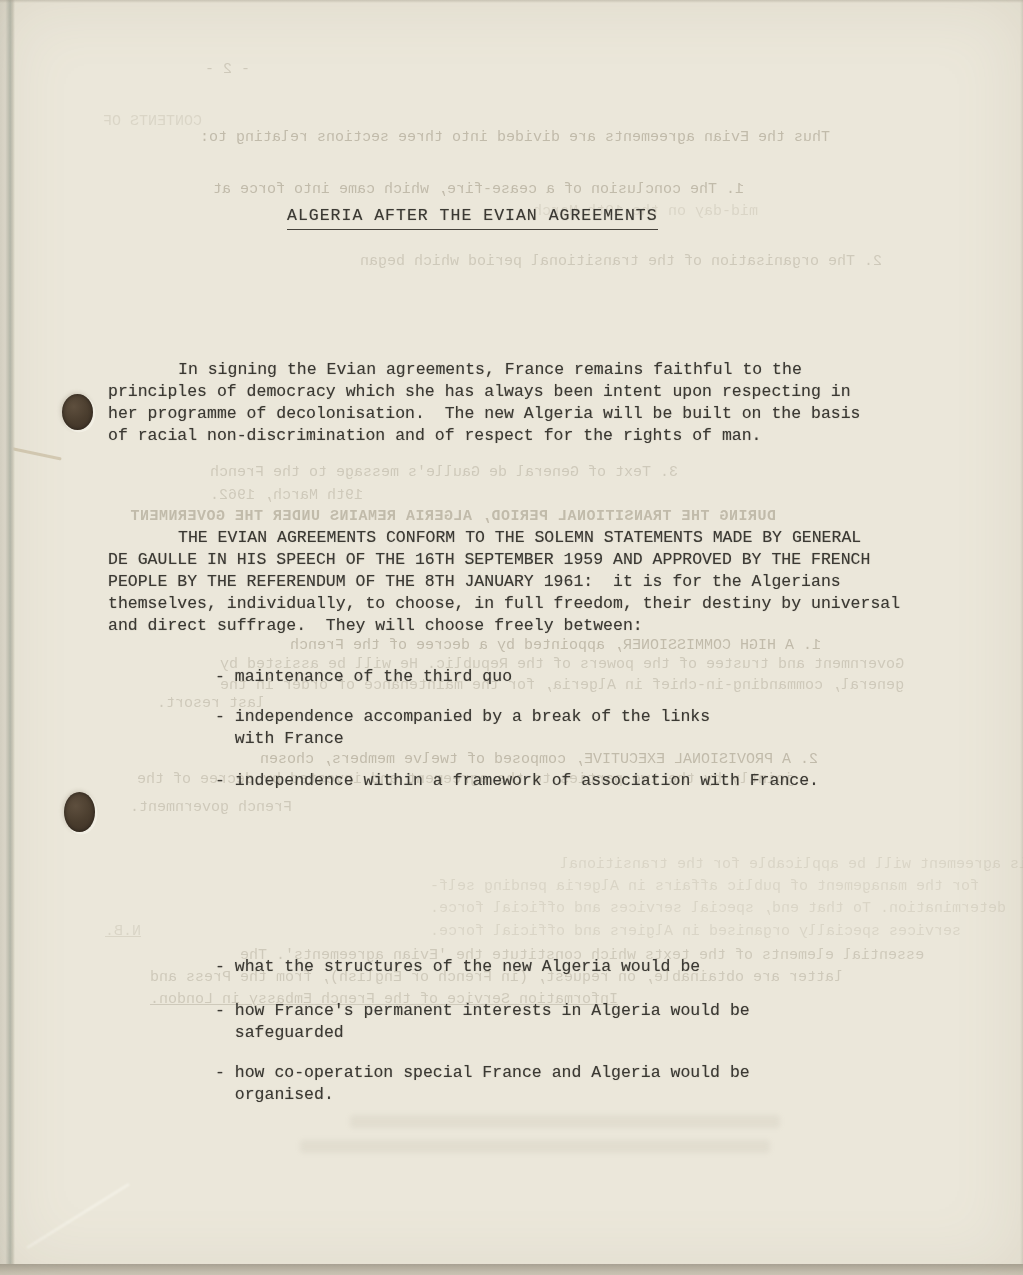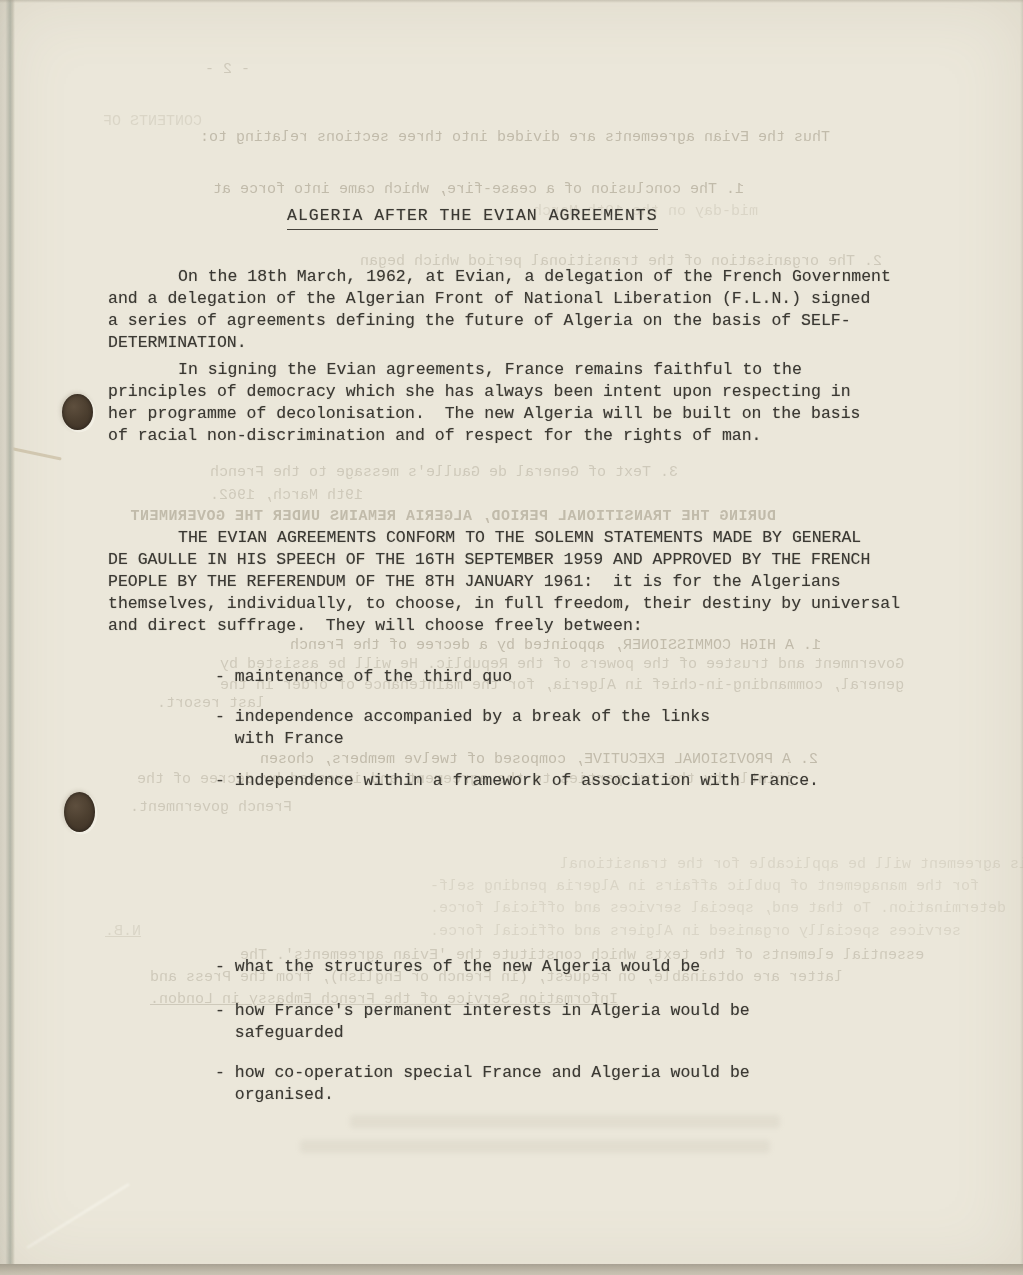--- a/index.html
+++ b/index.html
@@ -105,24 +105,20 @@
     <div class="bl bl-xfaint" style="top:922px;left:430px">services specially organised in Algiers and official force.</div>
     <div class="bl bl-faint" style="top:946px;left:240px">essential elements of the texts which constitute the 'Evian agreements'.  The</div>
     <div class="bl bl-faint" style="top:968px;left:150px">latter are obtainable, on request, (in French or English), from the Press and</div>
     <div class="bl bl-faint bl-u" style="top:990px;left:150px">Information Service of the French Embassy in London.</div>
     <div class="smudge" style="left:350px;top:1115px;width:430px;height:13px"></div>
     <div class="smudge" style="left:300px;top:1140px;width:470px;height:13px"></div>
   </div>
 
   <div class="tw doc-title">ALGERIA AFTER THE EVIAN AGREEMENTS</div>
 
-  <div class="tw para" style="top:266px">On the 18th March, 1962, at Evian, a delegation of the French Government
-and a delegation of the Algerian Front of National Liberation (F.L.N.) signed
-a series of agreements defining the future of Algeria on the basis of SELF-
-DETERMINATION.</div>
   <div class="tw para" style="top:359px">In signing the Evian agreements, France remains faithful to the
 principles of democracy which she has always been intent upon respecting in
 her programme of decolonisation.  The new Algeria will be built on the basis
 of racial non-discrimination and of respect for the rights of man.</div>
   <div class="tw para" style="top:527px">THE EVIAN AGREEMENTS CONFORM TO THE SOLEMN STATEMENTS MADE BY GENERAL
 DE GAULLE IN HIS SPEECH OF THE 16TH SEPTEMBER 1959 AND APPROVED BY THE FRENCH
 PEOPLE BY THE REFERENDUM OF THE 8TH JANUARY 1961:  it is for the Algerians
 themselves, individually, to choose, in full freedom, their destiny by universal
 and direct suffrage.  They will choose freely between:</div>
 

